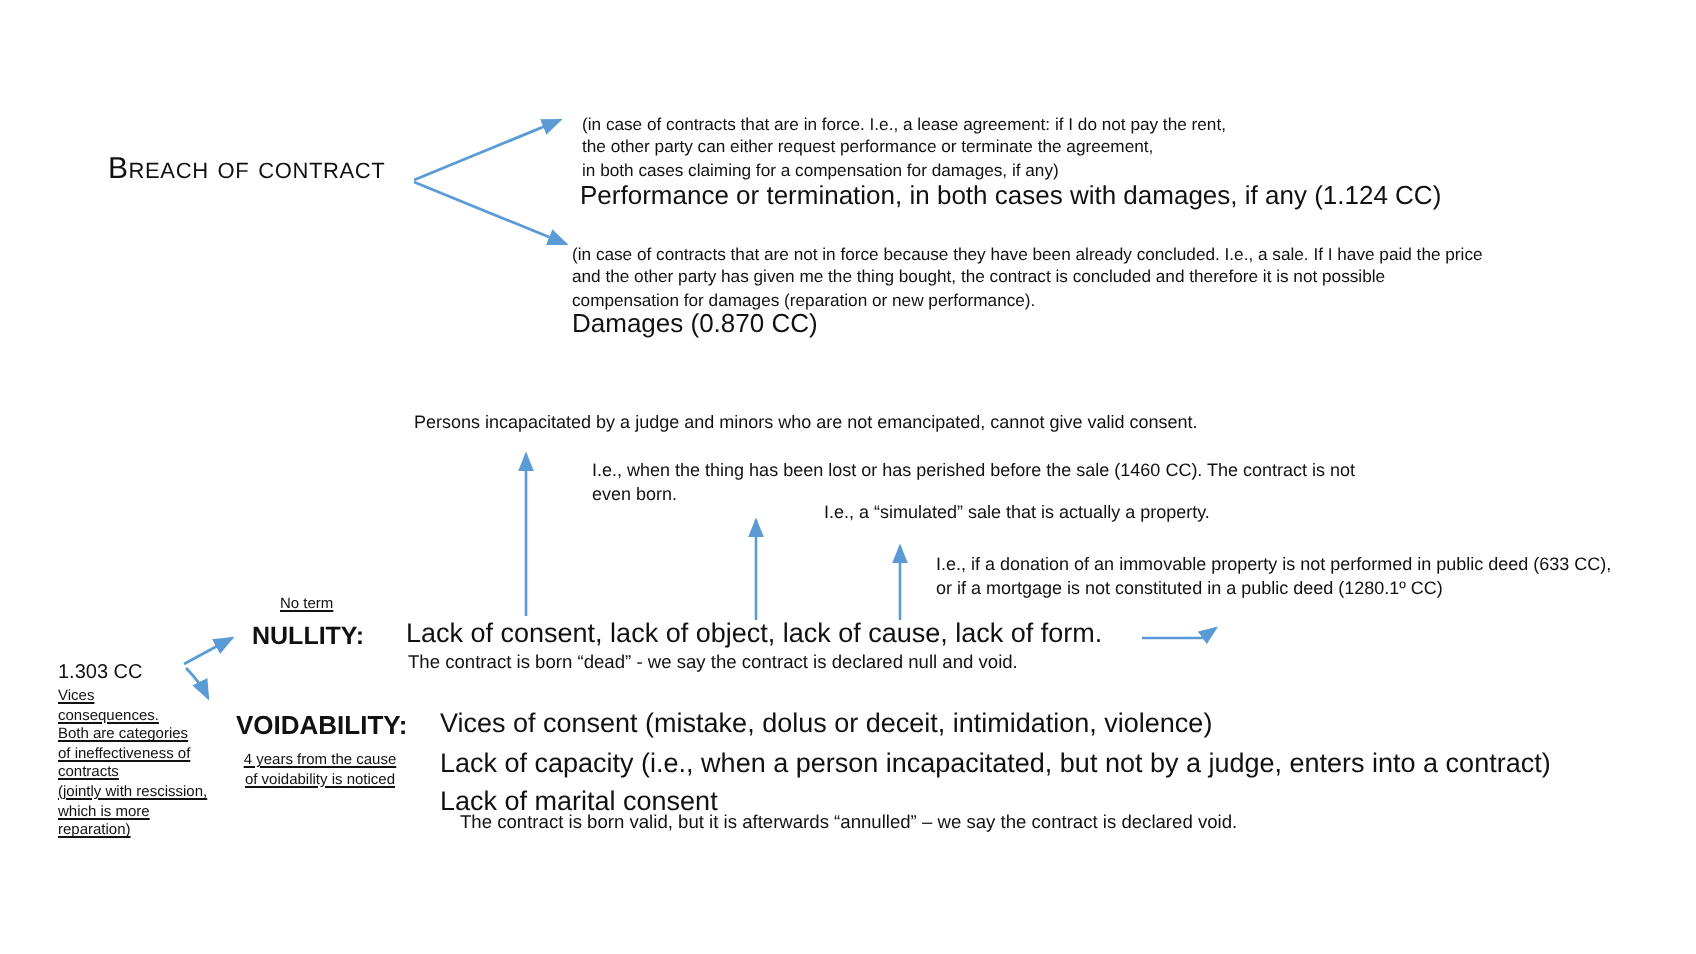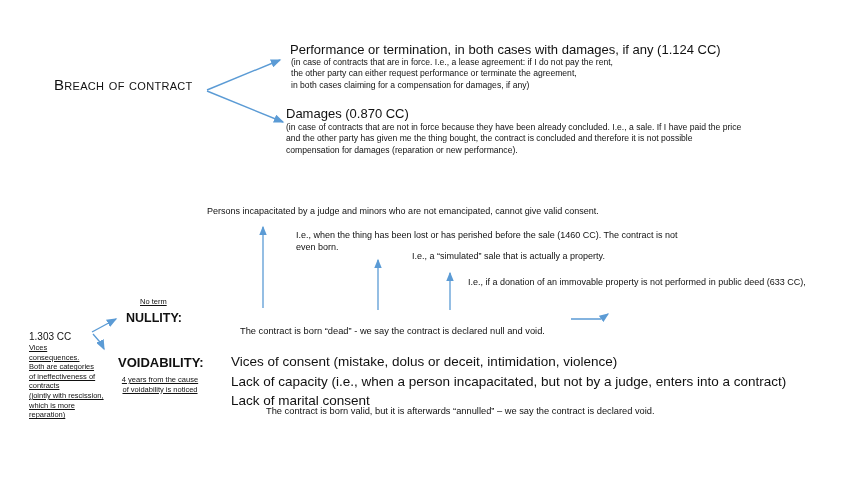--- a/index.html
+++ b/index.html
@@ -3,25 +3,25 @@
 <meta charset="utf-8">
 <style>
   html,body{margin:0;padding:0;background:#fff;}
   .slide{
     position:relative;width:848px;height:477px;background:#ffffff;overflow:hidden;
     font-family:"Liberation Sans","DejaVu Sans",sans-serif;color:#111;
   }
   .abs{position:absolute;white-space:nowrap;}
   .arrows{position:absolute;left:0;top:0;pointer-events:none;}
   .h-breach{font-weight:normal;font-size:15px;font-variant:small-caps;letter-spacing:.3px;}
-  .t13{font-size:13px;}
+  .t13{font-size:13px;margin-top:48px;}
   .t13b{font-size:13.5px;}
   .note{font-size:8.6px;line-height:11.3px;}
   .ann{font-size:9px;line-height:11.5px;}
-  .sub{font-size:9.3px;margin-left:36px;}
+  .sub{font-size:9.3px;}
   .tiny{font-size:7.5px;line-height:9.6px;text-decoration:underline;}
   .lbl{font-weight:bold;}
   .big-list{font-size:13.5px;line-height:19.5px;}
 </style>
 </head>
 <body>
 
 <div class="slide">
 
   <svg class="arrows" width="848" height="477" viewBox="0 0 848 477">
@@ -57,43 +57,45 @@
   </div>
 
   <div class="abs ann" style="left:207px;top:206px">Persons incapacitated by a judge and minors who are not emancipated, cannot give valid consent.</div>
   <div class="abs ann" style="left:296px;top:230px">
     <div>I.e., when the thing has been lost or has perished before the sale (1460 CC). The contract is not</div>
     <div>even born.</div>
   </div>
   <div class="abs ann" style="left:412px;top:251px">I.e., a “simulated” sale that is actually a property.</div>
   <div class="abs ann" style="left:468px;top:277px">
     <div>I.e., if a donation of an immovable property is not performed in public deed (633 CC),</div>
+    <div>or if a mortgage is not constituted in a public deed  (1280.1º CC)</div>
   </div>
 
   <div class="abs tiny" style="left:140px;top:297px">No term</div>
   <div class="abs lbl" style="left:126px;top:311px;font-size:12.5px">NULLITY:</div>
+  <div class="abs t13b" style="left:203px;top:309px">Lack of consent, lack of object, lack of cause, lack of form.</div>
   <div class="abs sub" style="left:204px;top:326px">The contract is born “dead” - we say the contract is declared null and void.</div>
 
   <div class="abs" style="left:29px;top:331px;font-size:10px">1.303 CC</div>
   <div class="abs tiny" style="left:29px;top:343px">
     <div>Vices</div>
     <div>consequences.</div>
     <div>Both are categories</div>
     <div>of ineffectiveness of</div>
     <div>contracts</div>
     <div>(jointly with rescission,</div>
     <div>which is more</div>
     <div>reparation)</div>
   </div>
 
   <div class="abs lbl" style="left:118px;top:355px;font-size:13px">VOIDABILITY:</div>
   <div class="abs tiny" style="left:112px;top:375px;width:96px;text-align:center;white-space:normal">
     <div>4 years from the cause</div>
     <div>of voidability is noticed</div>
   </div>
-  <div class="abs big-list" style="left:231px;top:352px">
+  <div class="abs big-list" style="left:220px;top:352px">
     <div>Vices of consent (mistake, dolus or deceit, intimidation, violence)</div>
     <div>Lack of capacity (i.e., when a person incapacitated, but not by a judge, enters into a contract)</div>
     <div>Lack of marital consent</div>
   </div>
   <div class="abs sub" style="left:230px;top:406px">The contract is born valid, but it is afterwards “annulled” – we say the contract is declared void.</div>
 
 </div>
 
 </body></html>

